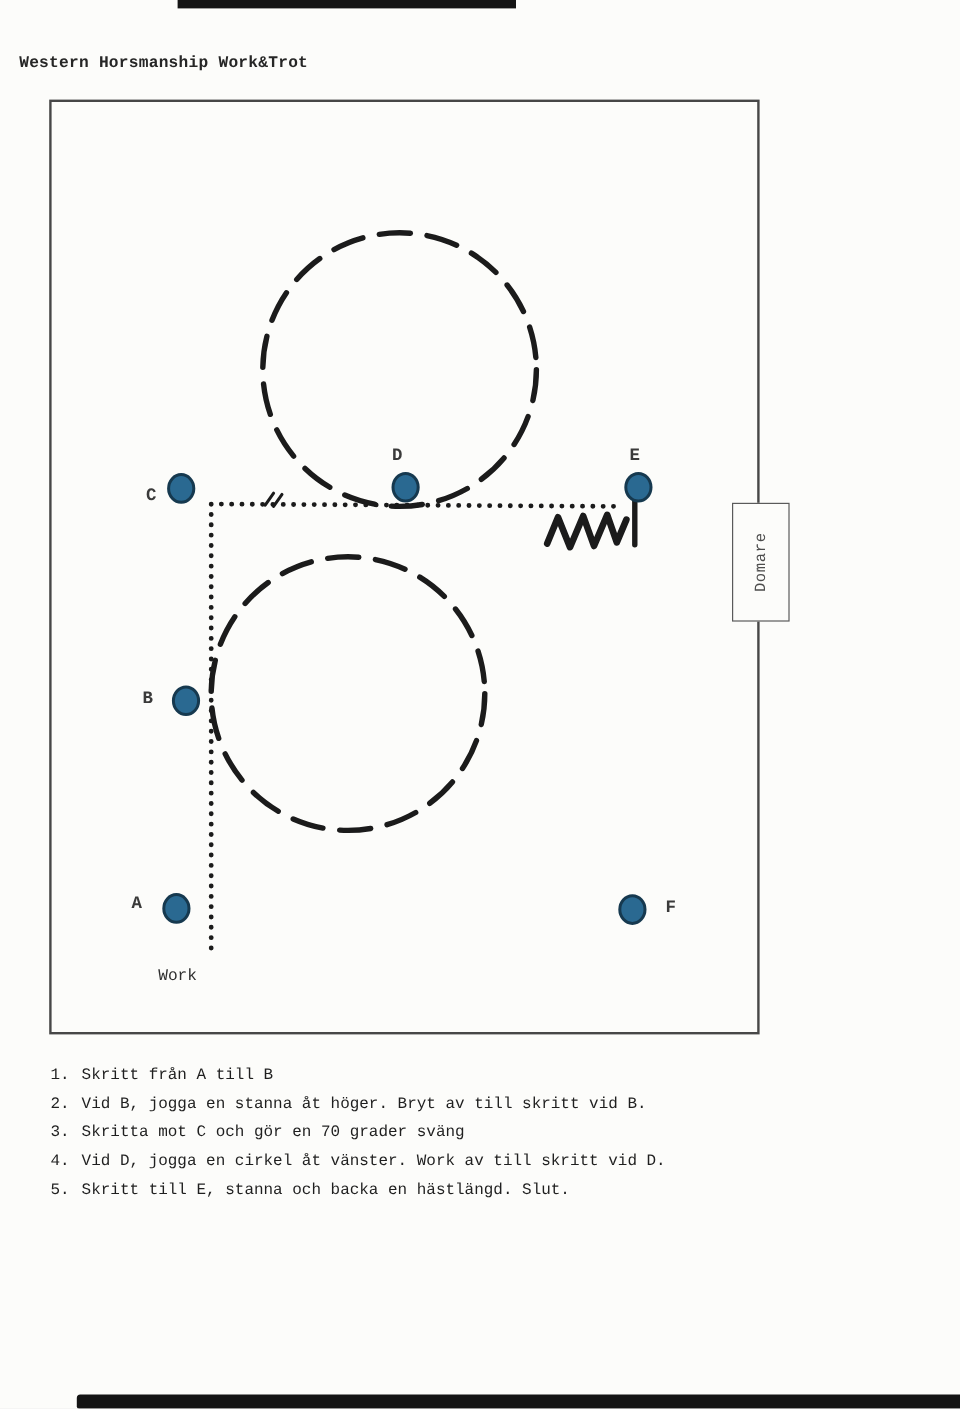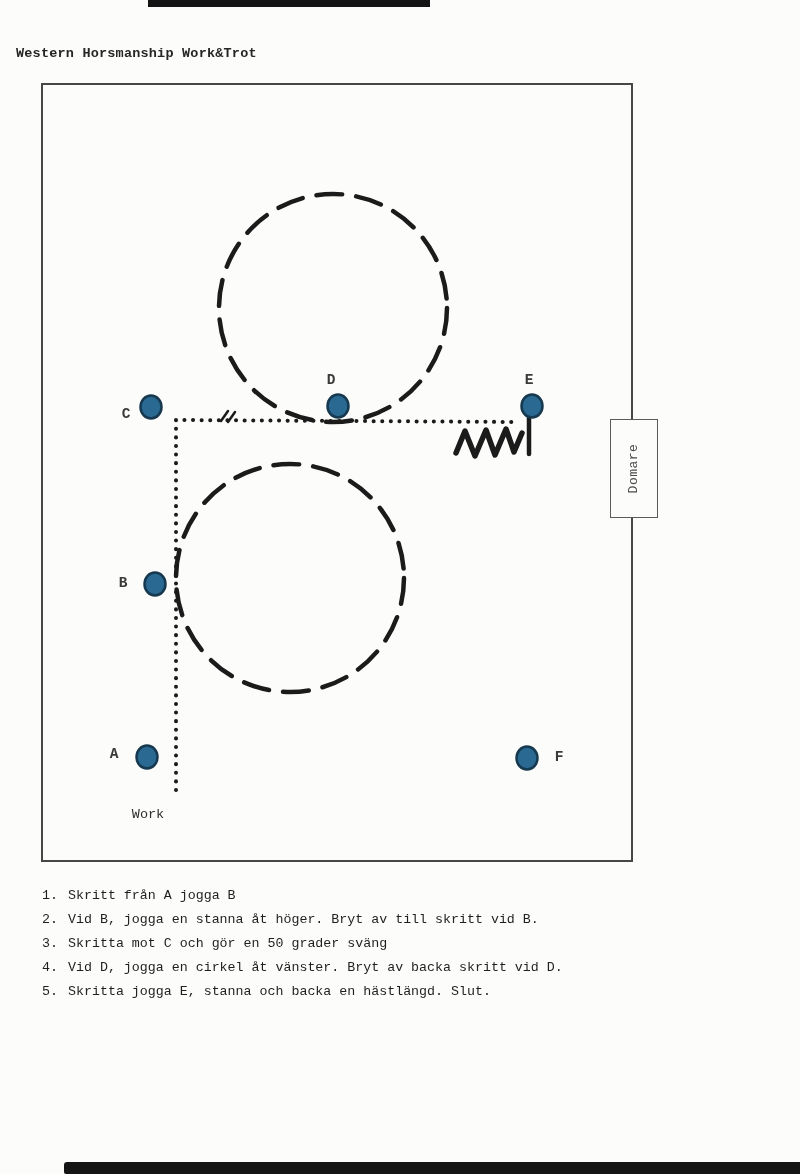--- a/index.html
+++ b/index.html
@@ -91,33 +91,33 @@
 
   <div class="judge-box">
     <span>Domare</span>
   </div>
 
   <div class="start-label">Work</div>
 
   <div class="instructions" id="instructions">
       <div class="inst-row">
         <span class="inst-num">1.</span>
-        <span class="inst-text">Skritt från A jogga B</span>
+        <span class="inst-text">Skritt från A till B</span>
       </div>
       <div class="inst-row">
         <span class="inst-num">2.</span>
         <span class="inst-text">Vid B, jogga en stanna åt höger. Bryt av till skritt vid B.</span>
       </div>
       <div class="inst-row">
         <span class="inst-num">3.</span>
-        <span class="inst-text">Skritta mot C och gör en 50 grader sväng</span>
+        <span class="inst-text">Skritta mot C och gör en 70 grader sväng</span>
       </div>
       <div class="inst-row">
         <span class="inst-num">4.</span>
-        <span class="inst-text">Vid D, jogga en cirkel åt vänster. Bryt av backa skritt vid D.</span>
+        <span class="inst-text">Vid D, jogga en cirkel åt vänster. Work av till skritt vid D.</span>
       </div>
       <div class="inst-row">
         <span class="inst-num">5.</span>
-        <span class="inst-text">Skritta jogga E, stanna och backa en hästlängd. Slut.</span>
+        <span class="inst-text">Skritt till E, stanna och backa en hästlängd. Slut.</span>
       </div>
     </div>
 
 </div>
 
 </body></html>

